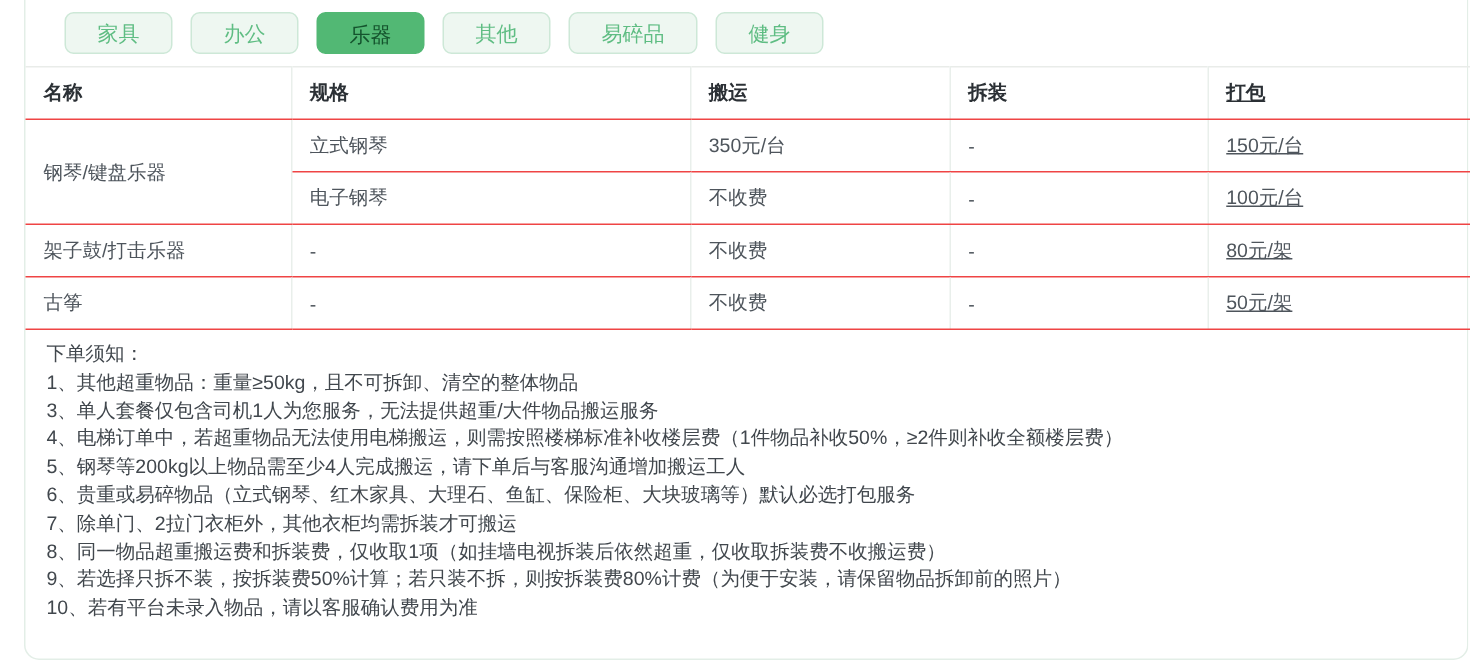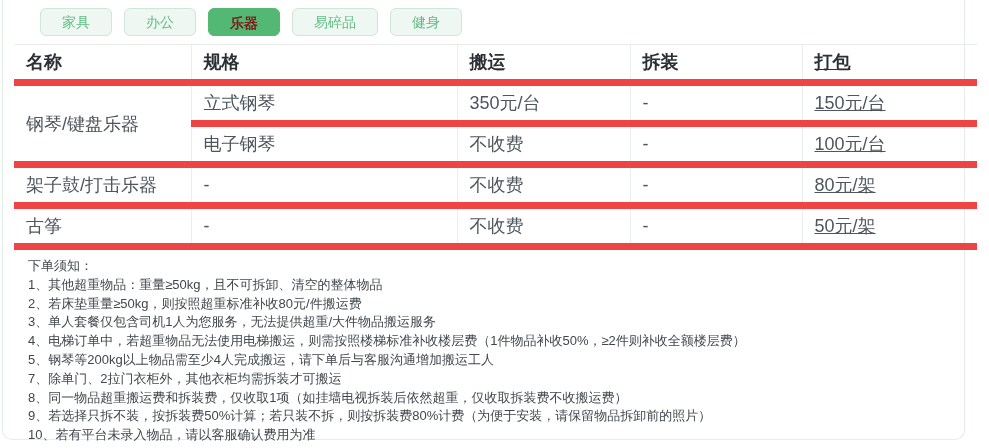--- a/index.html
+++ b/index.html
@@ -2,73 +2,73 @@
 <html><head>
 <meta charset="utf-8">
 <style>
   html,body { margin:0; padding:0; }
   body {
     width:989px; height:448px; background:#ffffff; overflow:hidden;
     font-family:"Liberation Sans","DejaVu Sans",sans-serif;
     position:relative;
   }
   .panel {
-    position:absolute; left:2px; top:0;
+    position:absolute; left:16px; top:0;
     width:963px; height:440px; box-sizing:border-box;
     background:#ffffff;
     border:1px solid #e3eee7; border-top:none;
     border-radius:0 0 10px 10px;
-    padding-left:11px;
   }
   
   .tabs {
     display:flex; gap:12px;
     padding:8px 0 0 26px; height:44px; box-sizing:border-box;
     align-items:flex-start;
   }
   .tab {
     height:28px; line-height:26px; padding:0 21px; box-sizing:border-box;
     border:1px solid #cde8d7; background:#eef7f1; color:#5fbd83;
     border-radius:6px; font-size:14px; cursor:pointer; white-space:nowrap;
     user-select:none;
   }
   .tab.active {
-    background:#52b874; border-color:#52b874; color:#7f1d1d;
-    font-weight:bold; line-height:28px;
+    background:#52b874; border-color:#52b874; color:#14532d;
+    font-weight:normal; line-height:28px;
   }
   
   table.pricing {
     width:100%; border-collapse:collapse; table-layout:fixed;
     border-top:1px solid #e9ece9;
   }
   table.pricing th, table.pricing td {
-    border-bottom:7px solid #ef4444;
+    border-bottom:1px solid #ef4444;
     border-right:1px solid #e9efeb;
     padding:0 12px; height:34px; text-align:left;
-    font-size:18px; overflow:hidden; white-space:nowrap;
+    font-size:13px; overflow:hidden; white-space:nowrap;
   }
   table.pricing th:last-child, table.pricing td:last-child { border-right:none;text-decoration:underline; }
   table.pricing th { color:#2b3035; font-weight:bold; }
   table.pricing td { color:#4e555c; font-weight:normal;margin-left:12px; }
   
   .notes {
     padding:7px 14px 0 14px;
     font-size:13px; color:#41474d; line-height:18.8px;
   }
   .notes .line { white-space:nowrap; }
 </style>
 </head>
 <body>
 
 <div class="panel">
 
   <div class="tabs">
     <div class="tab">家具</div>
     <div class="tab">办公</div>
     <div class="tab active">乐器</div>
+    <div class="tab">其他</div>
     <div class="tab">易碎品</div>
     <div class="tab">健身</div>
   </div>
 
   <table class="pricing">
     <colgroup>
       <col style="width:177px">
         <col style="width:266px">
         <col style="width:173px">
         <col style="width:172px">
@@ -110,23 +110,23 @@
         <td>不收费</td>
         <td>-</td>
         <td>50元/架</td>
       </tr>
     </tbody>
   </table>
 
   <div class="notes">
     <div class="line">下单须知：</div>
     <div class="line">1、其他超重物品：重量≥50kg，且不可拆卸、清空的整体物品</div>
-    <div class="line">2、若床垫重量≥50kg，则按照超重标准补收80元/件搬运费</div>
     <div class="line">3、单人套餐仅包含司机1人为您服务，无法提供超重/大件物品搬运服务</div>
     <div class="line">4、电梯订单中，若超重物品无法使用电梯搬运，则需按照楼梯标准补收楼层费（1件物品补收50%，≥2件则补收全额楼层费）</div>
     <div class="line">5、钢琴等200kg以上物品需至少4人完成搬运，请下单后与客服沟通增加搬运工人</div>
+    <div class="line">6、贵重或易碎物品（立式钢琴、红木家具、大理石、鱼缸、保险柜、大块玻璃等）默认必选打包服务</div>
     <div class="line">7、除单门、2拉门衣柜外，其他衣柜均需拆装才可搬运</div>
     <div class="line">8、同一物品超重搬运费和拆装费，仅收取1项（如挂墙电视拆装后依然超重，仅收取拆装费不收搬运费）</div>
     <div class="line">9、若选择只拆不装，按拆装费50%计算；若只装不拆，则按拆装费80%计费（为便于安装，请保留物品拆卸前的照片）</div>
     <div class="line">10、若有平台未录入物品，请以客服确认费用为准</div>
   </div>
 
 </div>
 
 </body></html>

